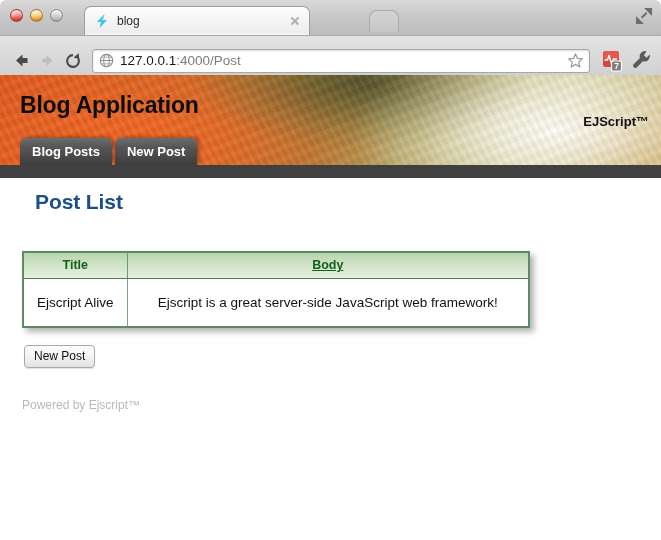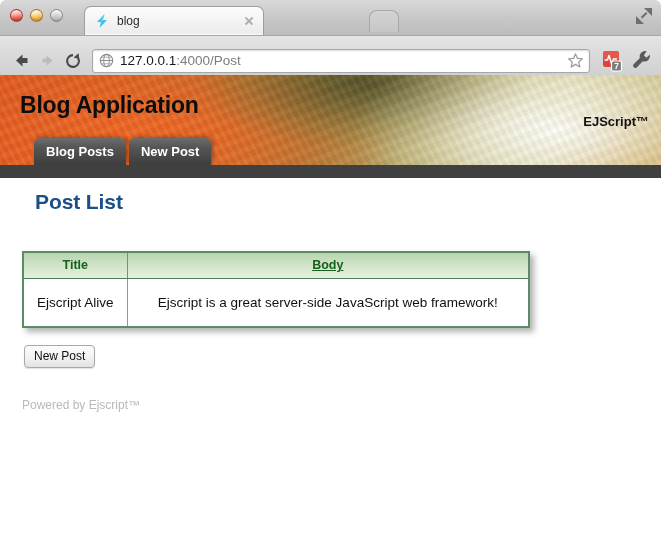--- a/index.html
+++ b/index.html
@@ -42,21 +42,21 @@
   .light.yellow { background: radial-gradient(circle at 38% 30%, #ffe093 0%, #f5b33f 55%, #d99420 100%); }
   .light.green  { background: radial-gradient(circle at 38% 30%, #b9eb8e 0%, #63c councils 0%, #57c03c 55%, #3b9e26 100%); }
 
   .tabstrip {
     position: absolute;
     left: 84px; bottom: 0;
     height: 29px;
   }
   .tab {
     position: relative;
-    width: 180px; height: 29px;
+    width: 226px; height: 29px;
     background: linear-gradient(to bottom, #fdfdfd 0%, #f2f2f2 60%, #ececec 100%);
     border: 1px solid #9e9e9e;
     border-bottom: none;
     border-top-left-radius: 7px;
     border-top-right-radius: 7px;
     display: flex; align-items: center;
     padding-left: 9px;
     box-shadow: 0 -1px 1px rgba(255,255,255,.7) inset;
   }
   .tab-favicon {
@@ -179,21 +179,21 @@
   .brand {
     position: absolute;
     right: 12px; top: 6px;
     font-size: 13px; font-weight: bold;
     color: #121212;
     z-index: 3;
     margin-top: 33px;
   }
   .app-tabs {
     position: absolute;
-    left: 34px; bottom: 0;
+    left: 20px; bottom: 0;
     display: flex; gap: 3px;
     z-index: 3;
   }
   .app-tab {
     padding: 7px 12px 7px 12px;
     background: linear-gradient(to bottom, #6d6d6d 0%, #555555 35%, #3e3e3e 100%);
     color: #ffffff;
     font-size: 13px; font-weight: bold;
     border-top-left-radius: 6px;
     border-top-right-radius: 6px;

